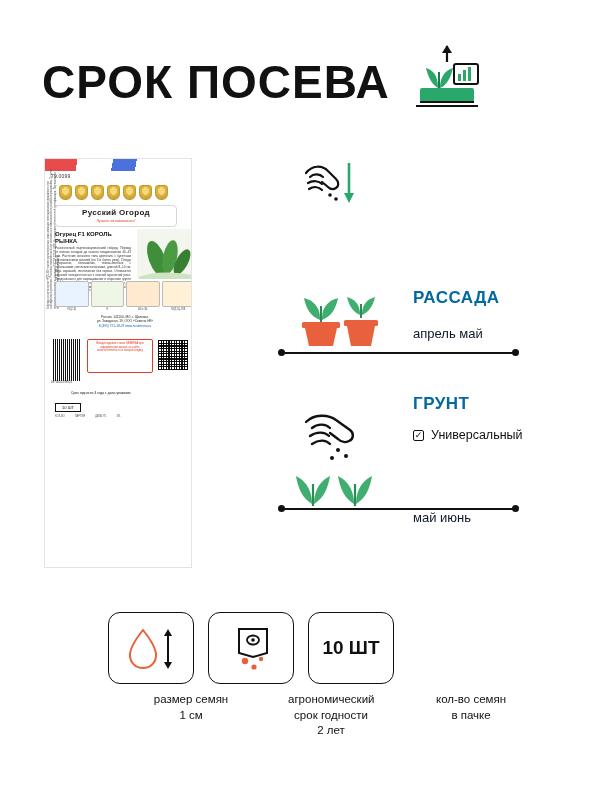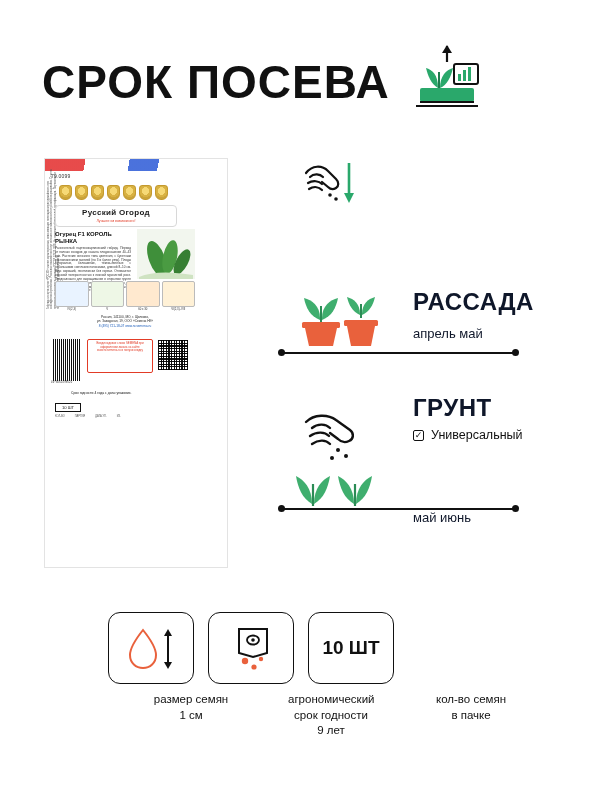--- a/index.html
+++ b/index.html
@@ -28,21 +28,21 @@
   }
   .header-icon {
     margin-left:18px;
     margin-top:-10px;
   }
 
   
   .packet {
     position:absolute;
     top:158px; left:44px;
-    width:184px; height:410px;
+    width:148px; height:410px;
     background:#ffffff;
     border:1px solid #e3e3e3;
     overflow:hidden;
     font-size:3.2px;
     line-height:1.25;
     color:#222;
   }
   .packet .ribbon {
     position:absolute; top:0; left:0; width:100%; height:12px;
     background:linear-gradient(100deg,#e32b2b 0 22%, #ffffff 22% 46%, #2b59d6 46% 62%, #ffffff 62% 100%);
@@ -185,21 +185,21 @@
   .timeline-rule {
     position:absolute;
     height:1.5px; background:#111;
   }
   .rule-dot {
     position:absolute; width:7px; height:7px; border-radius:50%; background:#111;
   }
 
   .section-title {
     position:absolute;
-    font-size:24px; font-weight:bold; letter-spacing:.5px; color:#0f172a;
+    font-size:17px; font-weight:bold; letter-spacing:.5px; color:#0369a1;
   }
   .section-sub {
     position:absolute;
     font-size:13px; color:#0f172a;
   }
   .universal-row {
     position:absolute;
     display:flex; align-items:center; gap:7px;
     font-size:12.5px; color:#111;
   }
@@ -421,19 +421,19 @@
 </div>
 
 <div class="card-caps">
   <div class="cap">
     <div>размер семян</div>
     <div>1 см</div>
   </div>
   <div class="cap">
     <div>агрономический</div>
     <div>срок годности</div>
-    <div>9 лет</div>
+    <div>2 лет</div>
   </div>
   <div class="cap">
     <div>кол-во семян</div>
     <div>в пачке</div>
   </div>
 </div>
 
 </body></html>

